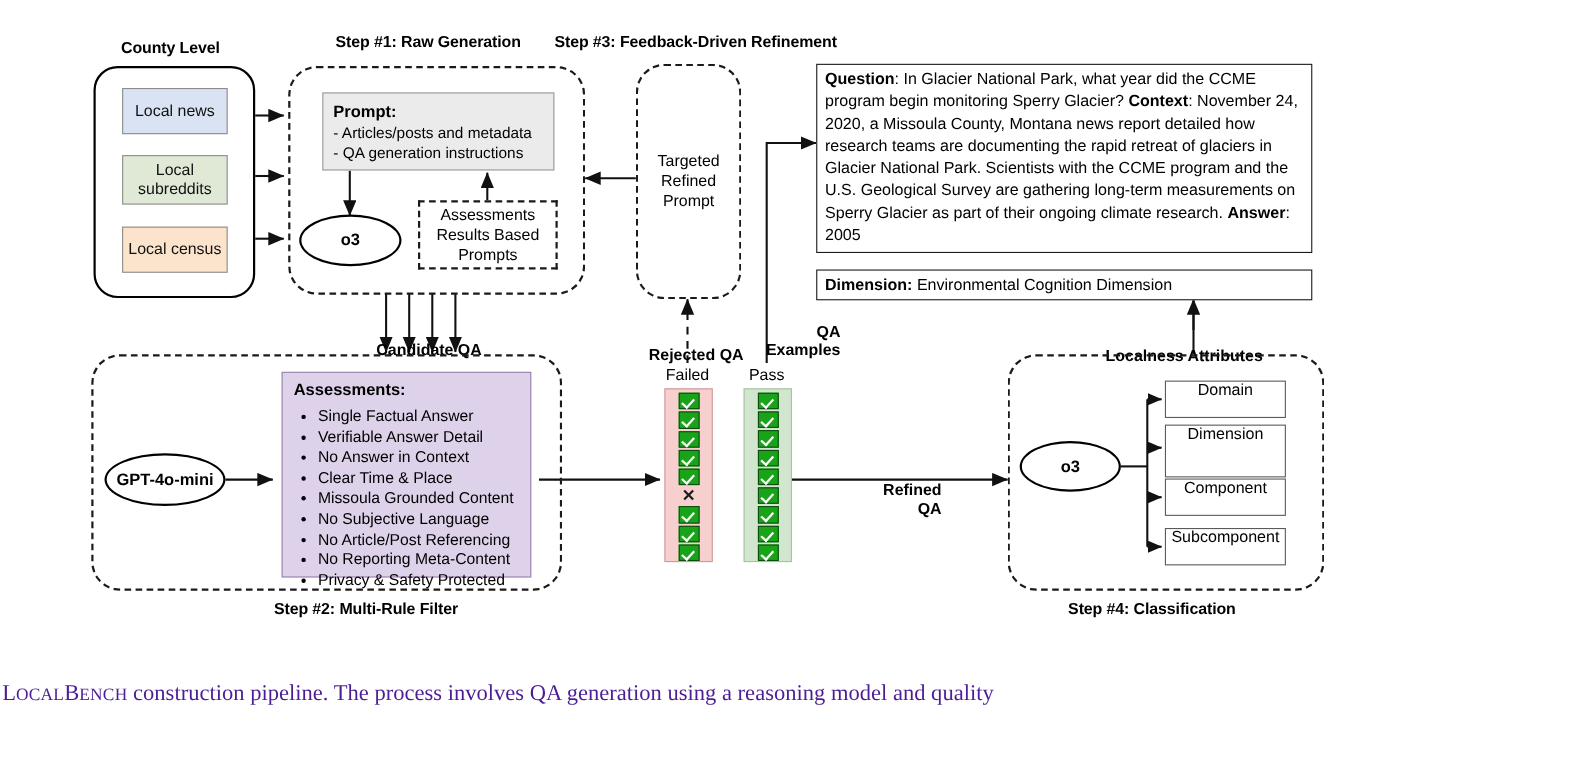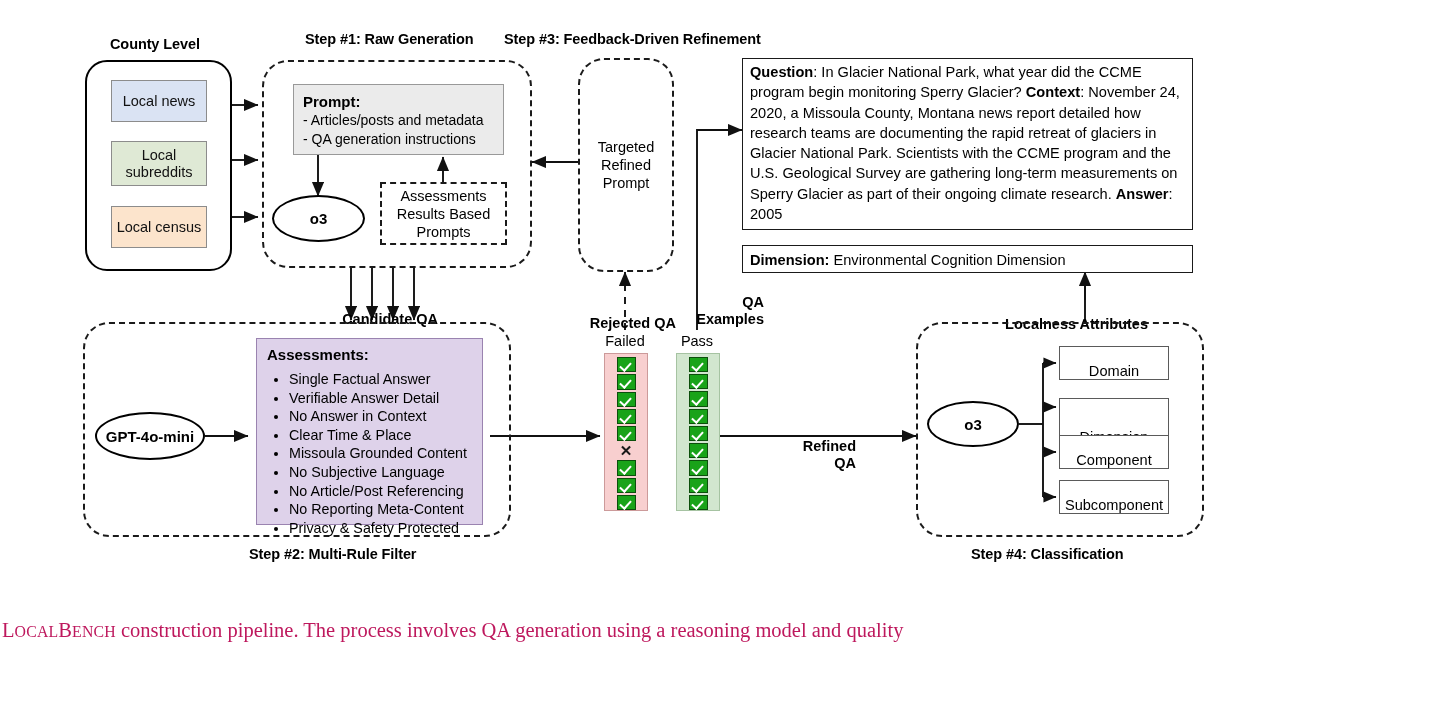--- a/index.html
+++ b/index.html
@@ -173,31 +173,31 @@
     padding: 4px 6px 4px 7px;
     font-size: 14.6px;
     line-height: 20px;
   }
 
   
   .class-box {
     border: 1.4px solid #5a5a5a;
     background: #fff;
     display: flex;
-    align-items: flex-end;
+    align-items: flex-start;
     justify-content: center;
     font-size: 14.6px;
   }
 
   
   .caption {
     font-family: "Liberation Serif", serif;
     font-size: 20.5px;
     line-height: 33px;
-    color: #be185d;
+    color: #4c1d95;
     white-space: nowrap;
   }
   .sc-first { font-size: 20.5px; }
   .sc-rest { font-size: 15.8px; letter-spacing: 0.2px; }
 </style>
 </head>
 <body>
 
 <div id="canvas">
 
@@ -358,21 +358,21 @@
 
   <div class="abs dashed-round" style="left:916px; top:322px; width:288px; height:215px;"></div>
 
   <div class="abs ellipse" style="left:927px; top:401px; width:92px; height:46px;">
     <span>o3</span>
   </div>
 
   <div class="abs class-box" style="left:1059px; top:346px; width:110px; height:34px;">
     <span>Domain</span>
   </div>
-  <div class="abs class-box" style="left:1059px; top:398px; width:110px; height:48px;">
+  <div class="abs class-box" style="left:1059px; top:386px; width:110px; height:48px;">
     <span>Dimension</span>
   </div>
   <div class="abs class-box" style="left:1059px; top:435px; width:110px; height:34px;">
     <span>Component</span>
   </div>
   <div class="abs class-box" style="left:1059px; top:480px; width:110px; height:34px;">
     <span>Subcomponent</span>
   </div>
 
   <div class="abs caption" style="left:2px; top:614px;">

